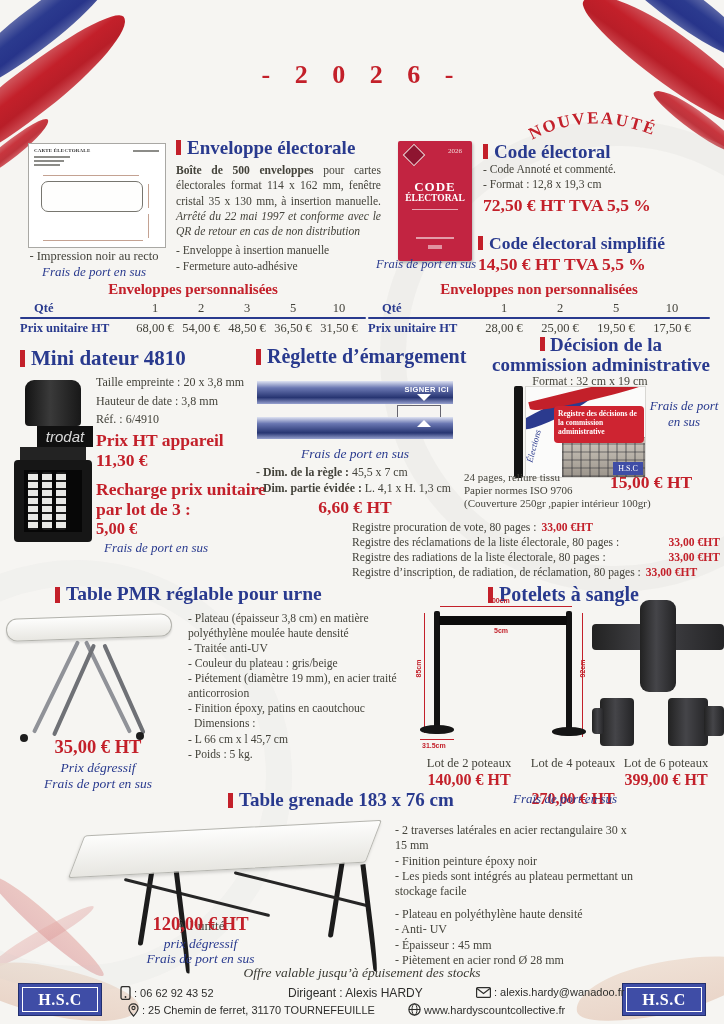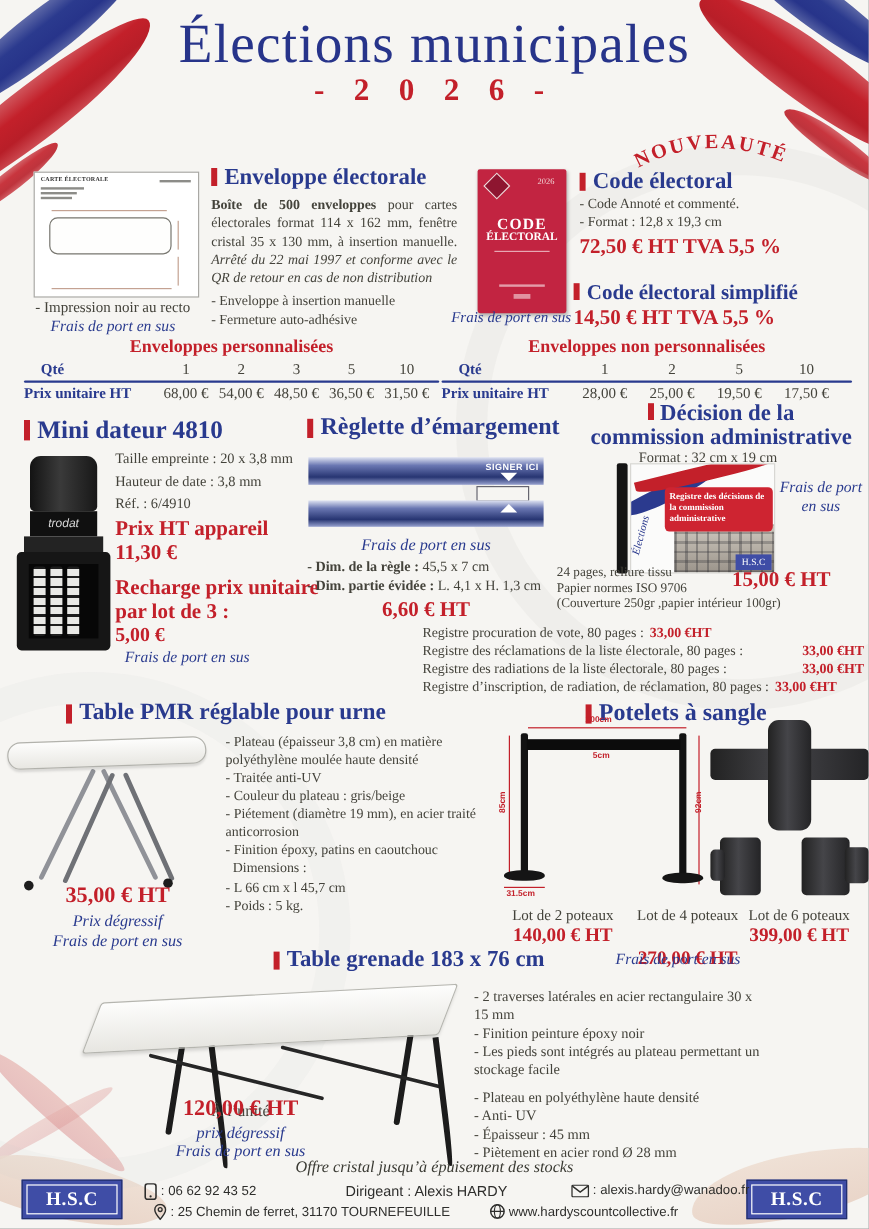--- a/index.html
+++ b/index.html
@@ -55,21 +55,21 @@
   .book .badge { position:absolute; left:8px; top:6px; width:14px; height:14px; background:#8e1530; border:1px solid #f0d7d7; transform:rotate(45deg); }
   .book .l1 { position:absolute; left:0; right:0; top:38px; text-align:center; color:#fff; font-weight:bold; font-size:13px; letter-spacing:1px; }
   .book .l2 { position:absolute; left:0; right:0; top:52px; text-align:center; color:#fff; font-weight:bold; font-size:9.5px; }
   .book .sub { position:absolute; left:14px; right:14px; top:68px; height:1px; background:rgba(255,255,255,.6); }
   .book .bl { position:absolute; left:18px; right:18px; bottom:22px; height:2px; background:rgba(255,255,255,.55); }
   .book .bl2 { position:absolute; left:30px; right:30px; bottom:12px; height:4px; background:rgba(255,255,255,.5); }
 
   
   .stamp { left:14px; top:380px; width:78px; height:168px; }
   .stamp .cap { position:absolute; left:11px; top:0; width:56px; height:46px; background:linear-gradient(90deg,#131313,#3a3a3a 45%,#181818); border-radius:9px 9px 4px 4px; }
-  .stamp .plate { position:absolute; left:11px; top:46px; width:56px; height:21px; background:#101010; color:#d9d9d9; font-style:italic; font-size:10px; text-align:center; line-height:21px; font-family:"Liberation Sans",sans-serif; }
+  .stamp .plate { position:absolute; left:23px; top:46px; width:56px; height:21px; background:#101010; color:#d9d9d9; font-style:italic; font-size:15px; text-align:center; line-height:21px; font-family:"Liberation Sans",sans-serif; }
   .stamp .mid { position:absolute; left:6px; top:67px; width:66px; height:13px; background:#232323; }
   .stamp .base { position:absolute; left:0; top:80px; width:78px; height:82px; background:#161616; border-radius:4px; }
   .stamp .win { position:absolute; left:10px; top:90px; width:58px; height:62px; background:#070707; }
   .stamp .wheel { position:absolute; top:92px; width:10px; height:58px; background:repeating-linear-gradient(180deg,#1d1d1d 0 2px,#e9e9e6 2px 8px); border-radius:2px; }
 
   
   .rg-bar { position:absolute; left:0; width:196px; height:23px; background:linear-gradient(180deg,#dfe3f2 0%,#6a77b2 30%,#273572 72%,#97a1cf 100%); }
   .rg-sign { position:absolute; right:4px; top:4px; color:#fff; font-size:7.5px; font-weight:bold; font-family:"Liberation Sans",sans-serif; letter-spacing:.4px; }
   .tri { position:absolute; width:0; height:0; }
   .rg-gap { position:absolute; right:12px; top:24px; width:42px; height:11px; background:#f6f5f2; border:1px solid #66656f; }
@@ -133,21 +133,20 @@
   <div class="brush b-blue" style="right:-48px; top:-10px; width:175px; height:36px; transform:rotate(36deg);"></div>
   <div class="brush b-red" style="right:-66px; top:38px; width:225px; height:50px; transform:rotate(36deg);"></div>
   <div class="brush b-red" style="right:-26px; top:112px; width:105px; height:20px; transform:rotate(36deg); opacity:.9;"></div>
   <div class="brush b-pink" style="left:-28px; top:916px; width:150px; height:20px; transform:rotate(42deg);"></div>
   <div class="brush b-pink" style="left:-18px; top:930px; width:120px; height:14px; transform:rotate(-30deg); opacity:.7;"></div>
   <div class="brush b-sand" style="left:-30px; top:968px; width:170px; height:48px; transform:rotate(12deg);"></div>
   <div class="brush b-sand" style="right:-30px; top:962px; width:180px; height:52px; transform:rotate(-12deg);"></div>
   <div class="swoosh" style="left:380px; top:120px; width:420px; height:420px; transform:rotate(-20deg);"></div>
   <div class="swoosh" style="left:-140px; top:560px; width:380px; height:380px; opacity:.6;"></div>
 
-  <div class="abs main-title">Élections municipales</div>
   <div class="abs year-line">- 2 0 2 6  -</div>
 
   <div class="abs env-diagram">
     <div class="env-label">CARTE ÉLECTORALE</div>
     <div class="env-tline" style="left:5px; top:12px; width:36px;"></div>
     <div class="env-tline" style="left:5px; top:16px; width:30px;"></div>
     <div class="env-tline" style="left:5px; top:20px; width:26px;"></div>
     <div class="env-tline" style="right:6px; top:6px; width:26px;"></div>
     <div class="env-dim" style="left:14px; top:31px; width:96px; height:1px;"></div>
     <div class="env-dim" style="left:119px; top:40px; width:1px; height:24px;"></div>
@@ -420,21 +419,21 @@
   <div class="abs" style="left:395px; top:823px; width:305px; font-size:12px; line-height:1.28;">
     <div style="width:245px;">- 2 traverses latérales en acier rectangulaire 30 x 15 mm</div>
     <div>- Finition peinture époxy noir</div>
     <div style="width:255px;">- Les pieds sont intégrés au plateau permettant un stockage facile</div>
     <div style="margin-top:7px;">- Plateau en polyéthylène haute densité</div>
     <div>- Anti- UV</div>
     <div>- Épaisseur : 45 mm</div>
     <div>- Piètement en acier rond Ø 28 mm</div>
   </div>
 
-  <div class="abs ctr ital" style="left:0; right:0; top:965px; font-size:13.5px; color:#3a3a33;">Offre cristal jusqu’à épuisement des stocks</div>
+  <div class="abs ctr ital" style="left:0; right:0; top:965px; font-size:13.5px; color:#3a3a33;">Offre valable jusqu’à épuisement des stocks</div>
   <div class="hsc-box" style="left:18px; top:983px;">
       <div class="in">H.S.C</div>
     </div>
   <div class="hsc-box" style="right:18px; top:983px;">
       <div class="in">H.S.C</div>
     </div>
 
   <div class="foot-txt" style="left:120px; top:986px;">
     <svg width="11" height="14" viewBox="0 0 11 14">
         <rect x="1" y="0.5" width="9" height="13" rx="2" fill="none" stroke="#2e2e2c" stroke-width="1.3"></rect>

